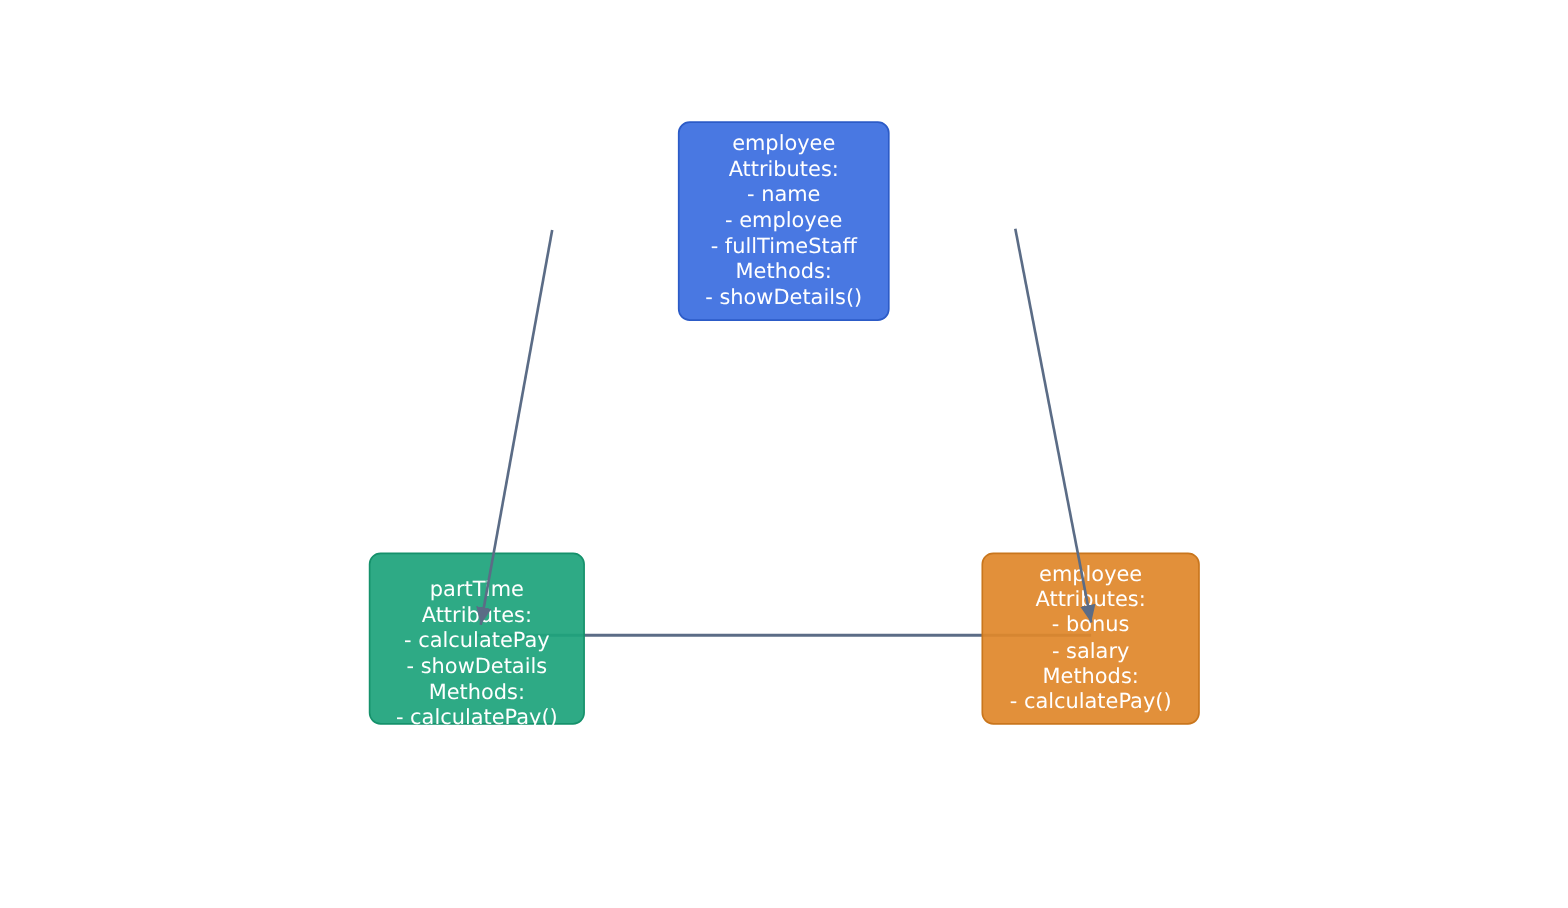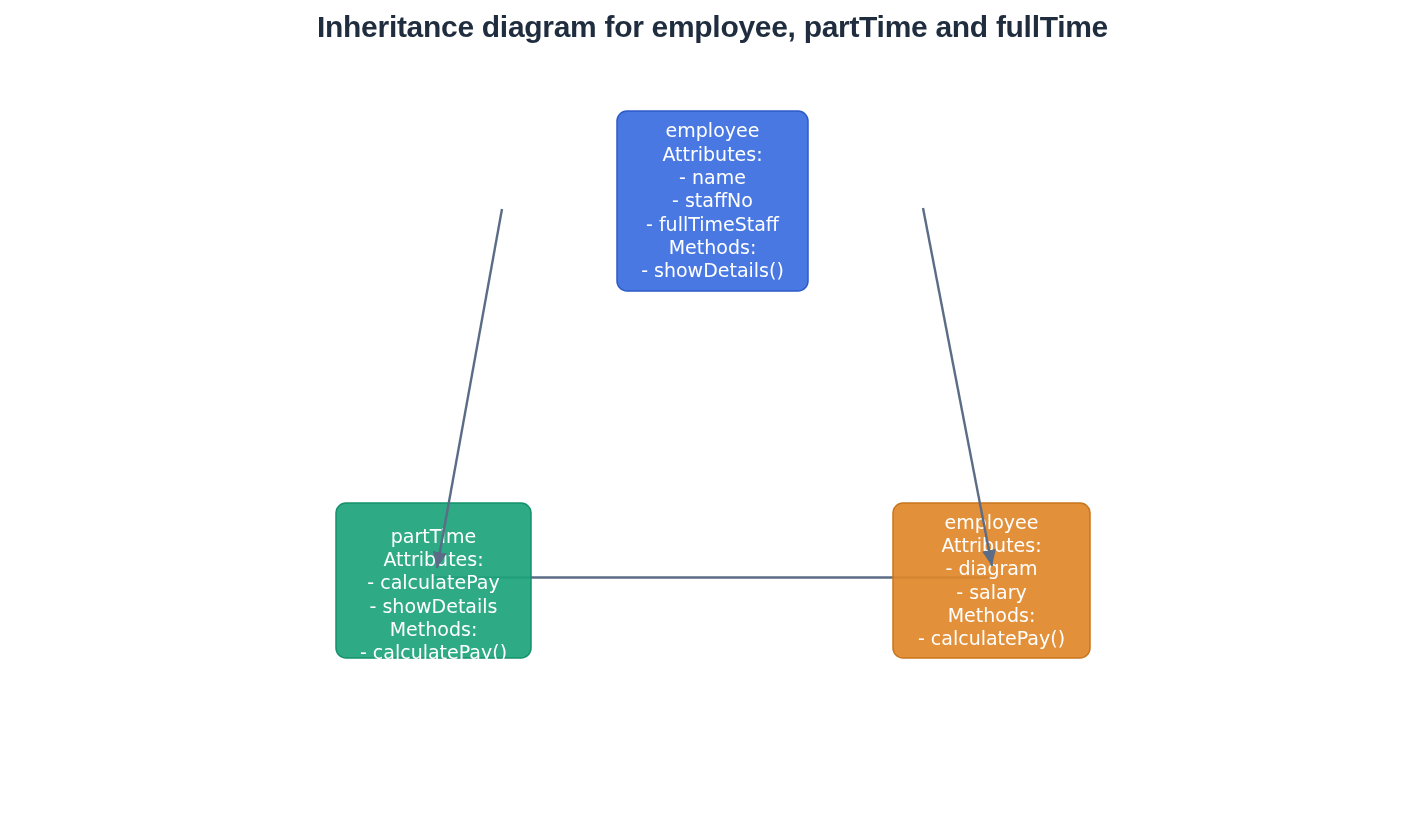--- a/index.html
+++ b/index.html
@@ -48,55 +48,54 @@
     z-index: 3;
     pointer-events: none;
     white-space: nowrap;
   }
 </style>
 </head>
 <body>
 
 <div id="canvas" style="background: rgb(255, 255, 255);">
 
-  <div id="diagram-title" style="color: rgb(31, 45, 63);">Inheritance diagram for employee, partTime and fullTime</div>
 
   <svg class="layer" width="1425" height="825">
     <line x1="434" y1="577.5" x2="992" y2="577.5" stroke-width="2.6" stroke="#5b6c86"></line>
 
     <rect x="617" y="111" width="191" height="180" rx="10" ry="10" fill-opacity="0.93" stroke-width="1.5" fill="#3b6ee0" stroke="#2c5bc7"></rect>
 
     <rect x="336" y="503" width="195" height="155" rx="10" ry="10" fill-opacity="0.93" stroke-width="1.5" fill="#1ea47c" stroke="#15916b"></rect>
 
     <rect x="893" y="503" width="197" height="155" rx="10" ry="10" fill-opacity="0.93" stroke-width="1.5" fill="#e0882b" stroke="#c9761d"></rect>
   </svg>
 
   <div class="node-text" style="left: 617px; top: 111px; width: 191px; height: 180px; color: rgb(255, 255, 255);">
     <div>employee</div>
     <div>Attributes:</div>
     <div>- name</div>
-    <div>- staffNo</div>
+    <div>- employee</div>
     <div>- fullTimeStaff</div>
     <div>Methods:</div>
     <div>- showDetails()</div>
   </div>
 
   <div class="node-text" style="left: 336px; top: 503px; width: 195px; height: 121px; color: rgb(255, 255, 255); margin-top: 31px;">
     <div>partTime</div>
     <div>Attributes:</div>
     <div>- calculatePay</div>
     <div>- showDetails</div>
     <div>Methods:</div>
     <div>- calculatePay()</div>
   </div>
 
   <div class="node-text" style="left: 893px; top: 503px; width: 197px; height: 155px; color: rgb(255, 255, 255);">
     <div>employee</div>
     <div>Attributes:</div>
-    <div>- diagram</div>
+    <div>- bonus</div>
     <div>- salary</div>
     <div>Methods:</div>
     <div>- calculatePay()</div>
   </div>
 
   <svg class="layer overlay" width="1425" height="825">
     <defs>
       <marker id="arrowhead" viewBox="0 0 16 14" refX="16" refY="7" markerWidth="16" markerHeight="14" markerUnits="userSpaceOnUse" orient="auto">
         <path d="M0,0 L16,7 L0,14 Z" fill="#5b6c86"></path>
       </marker>

